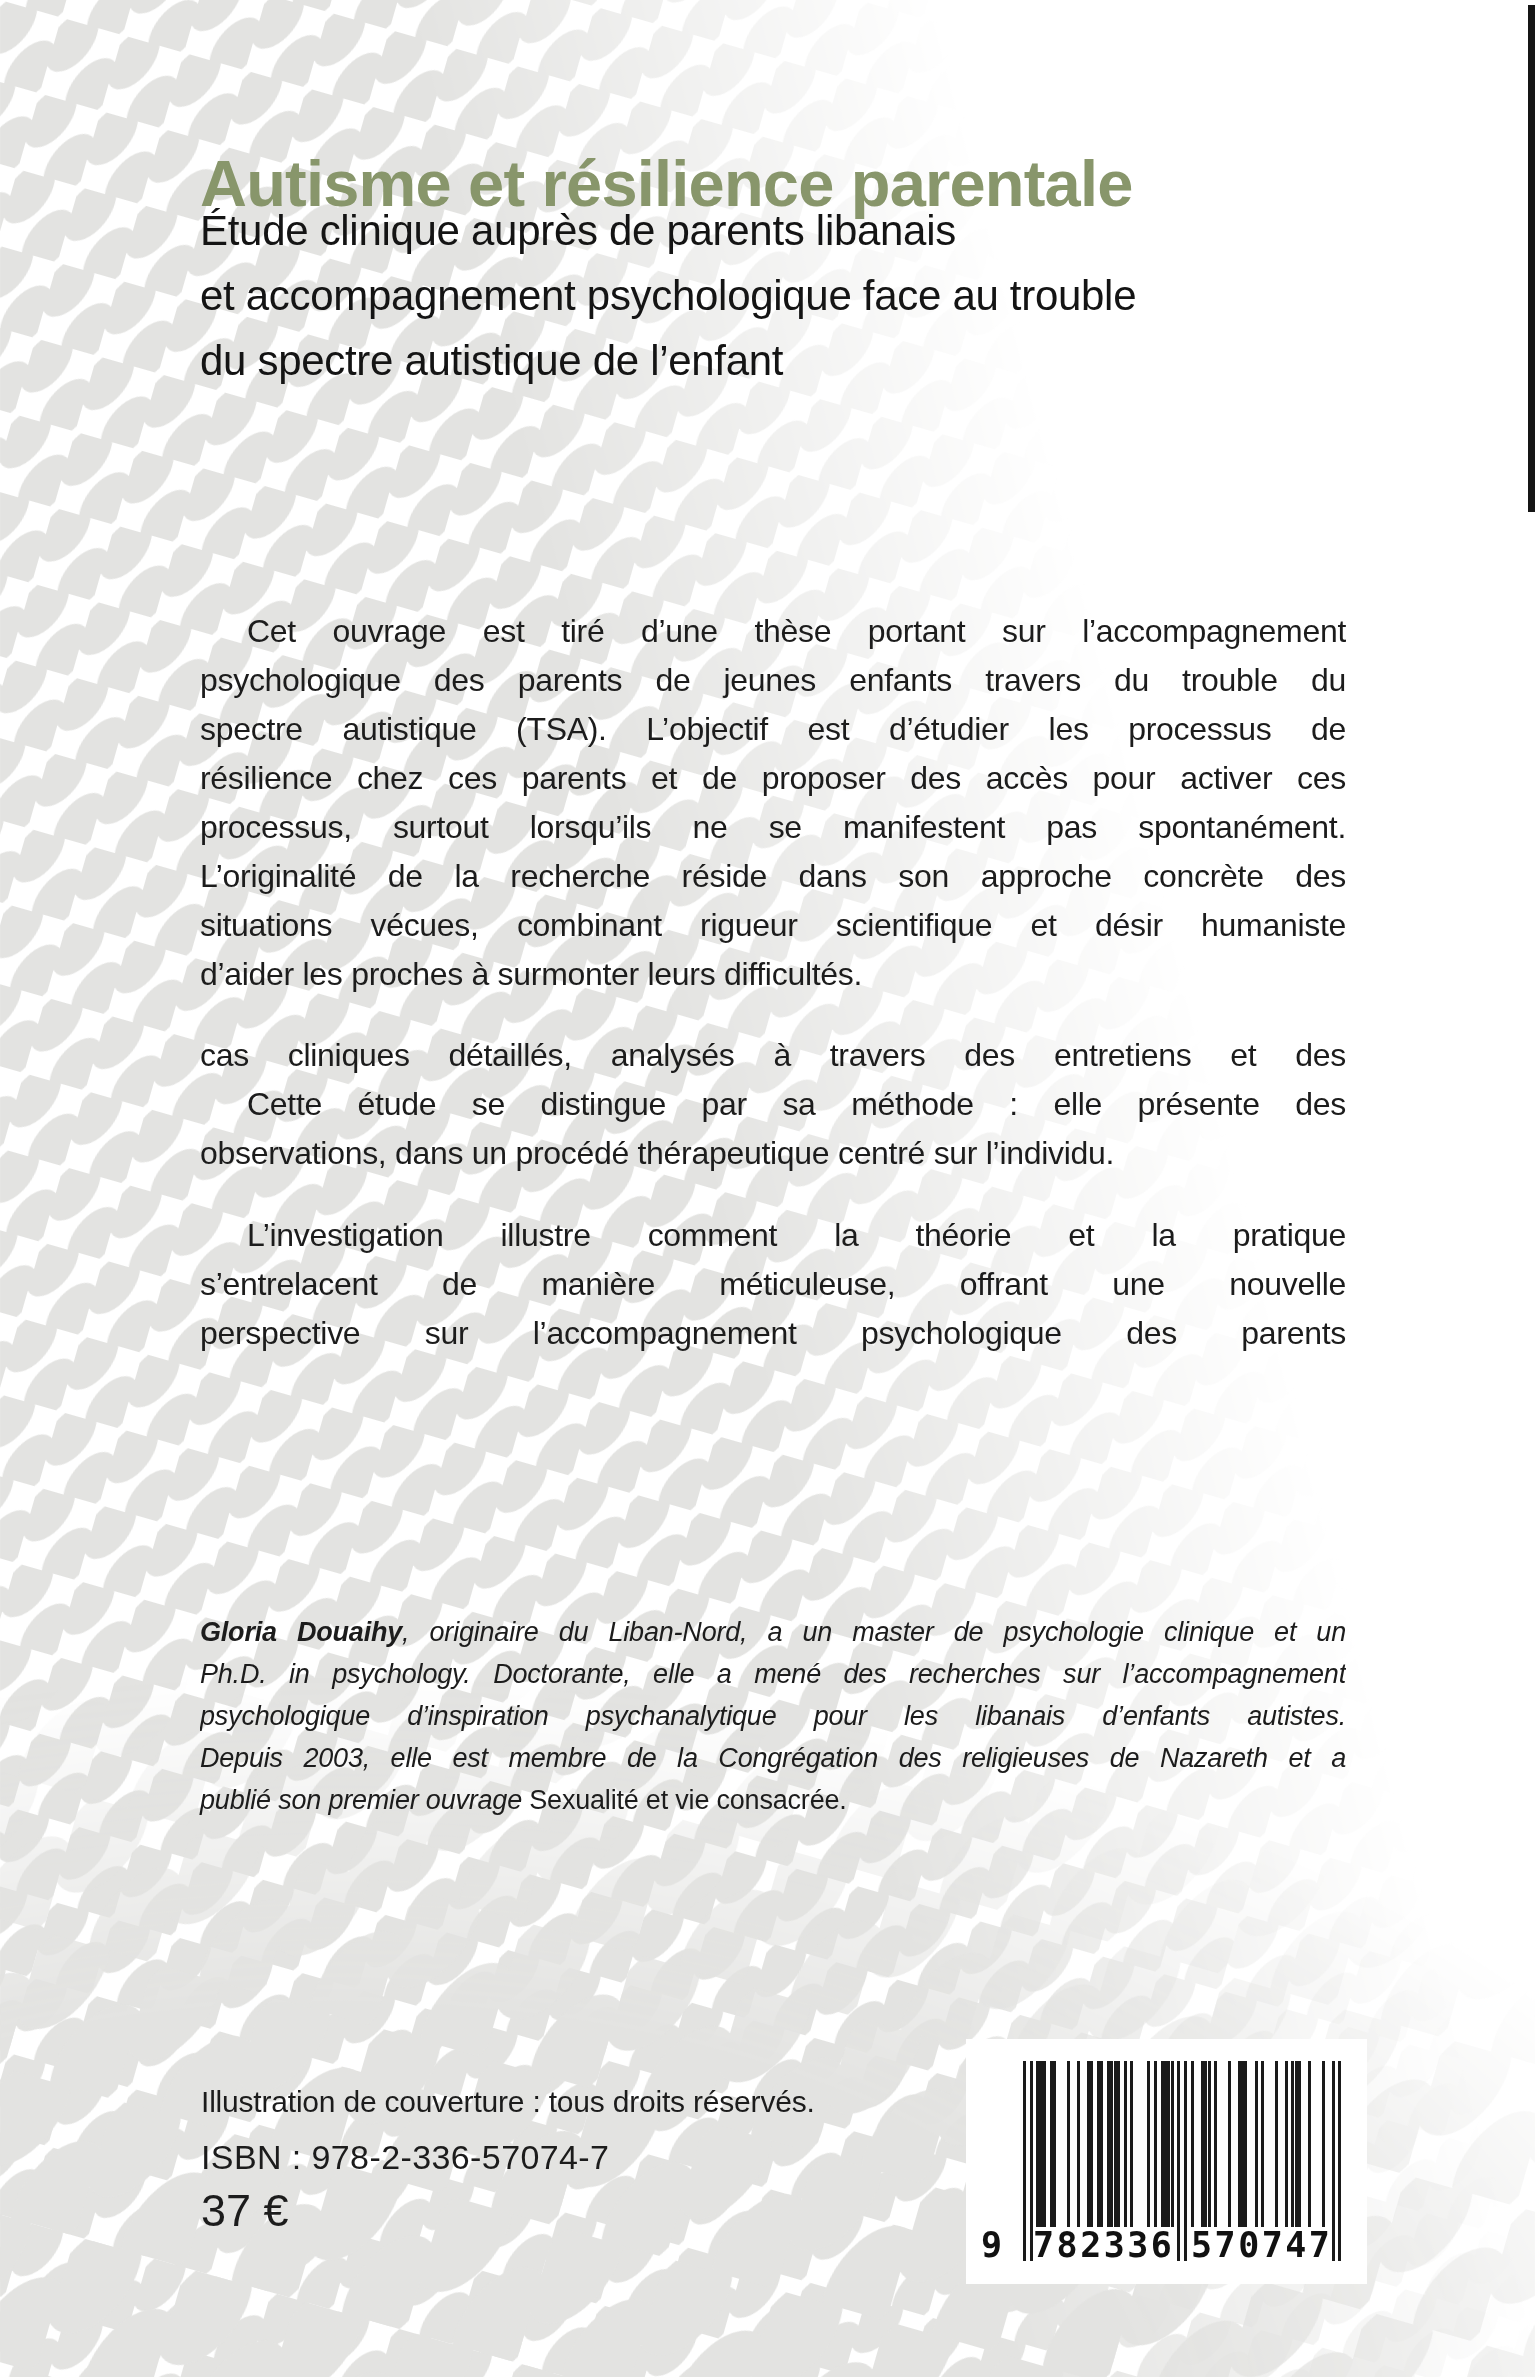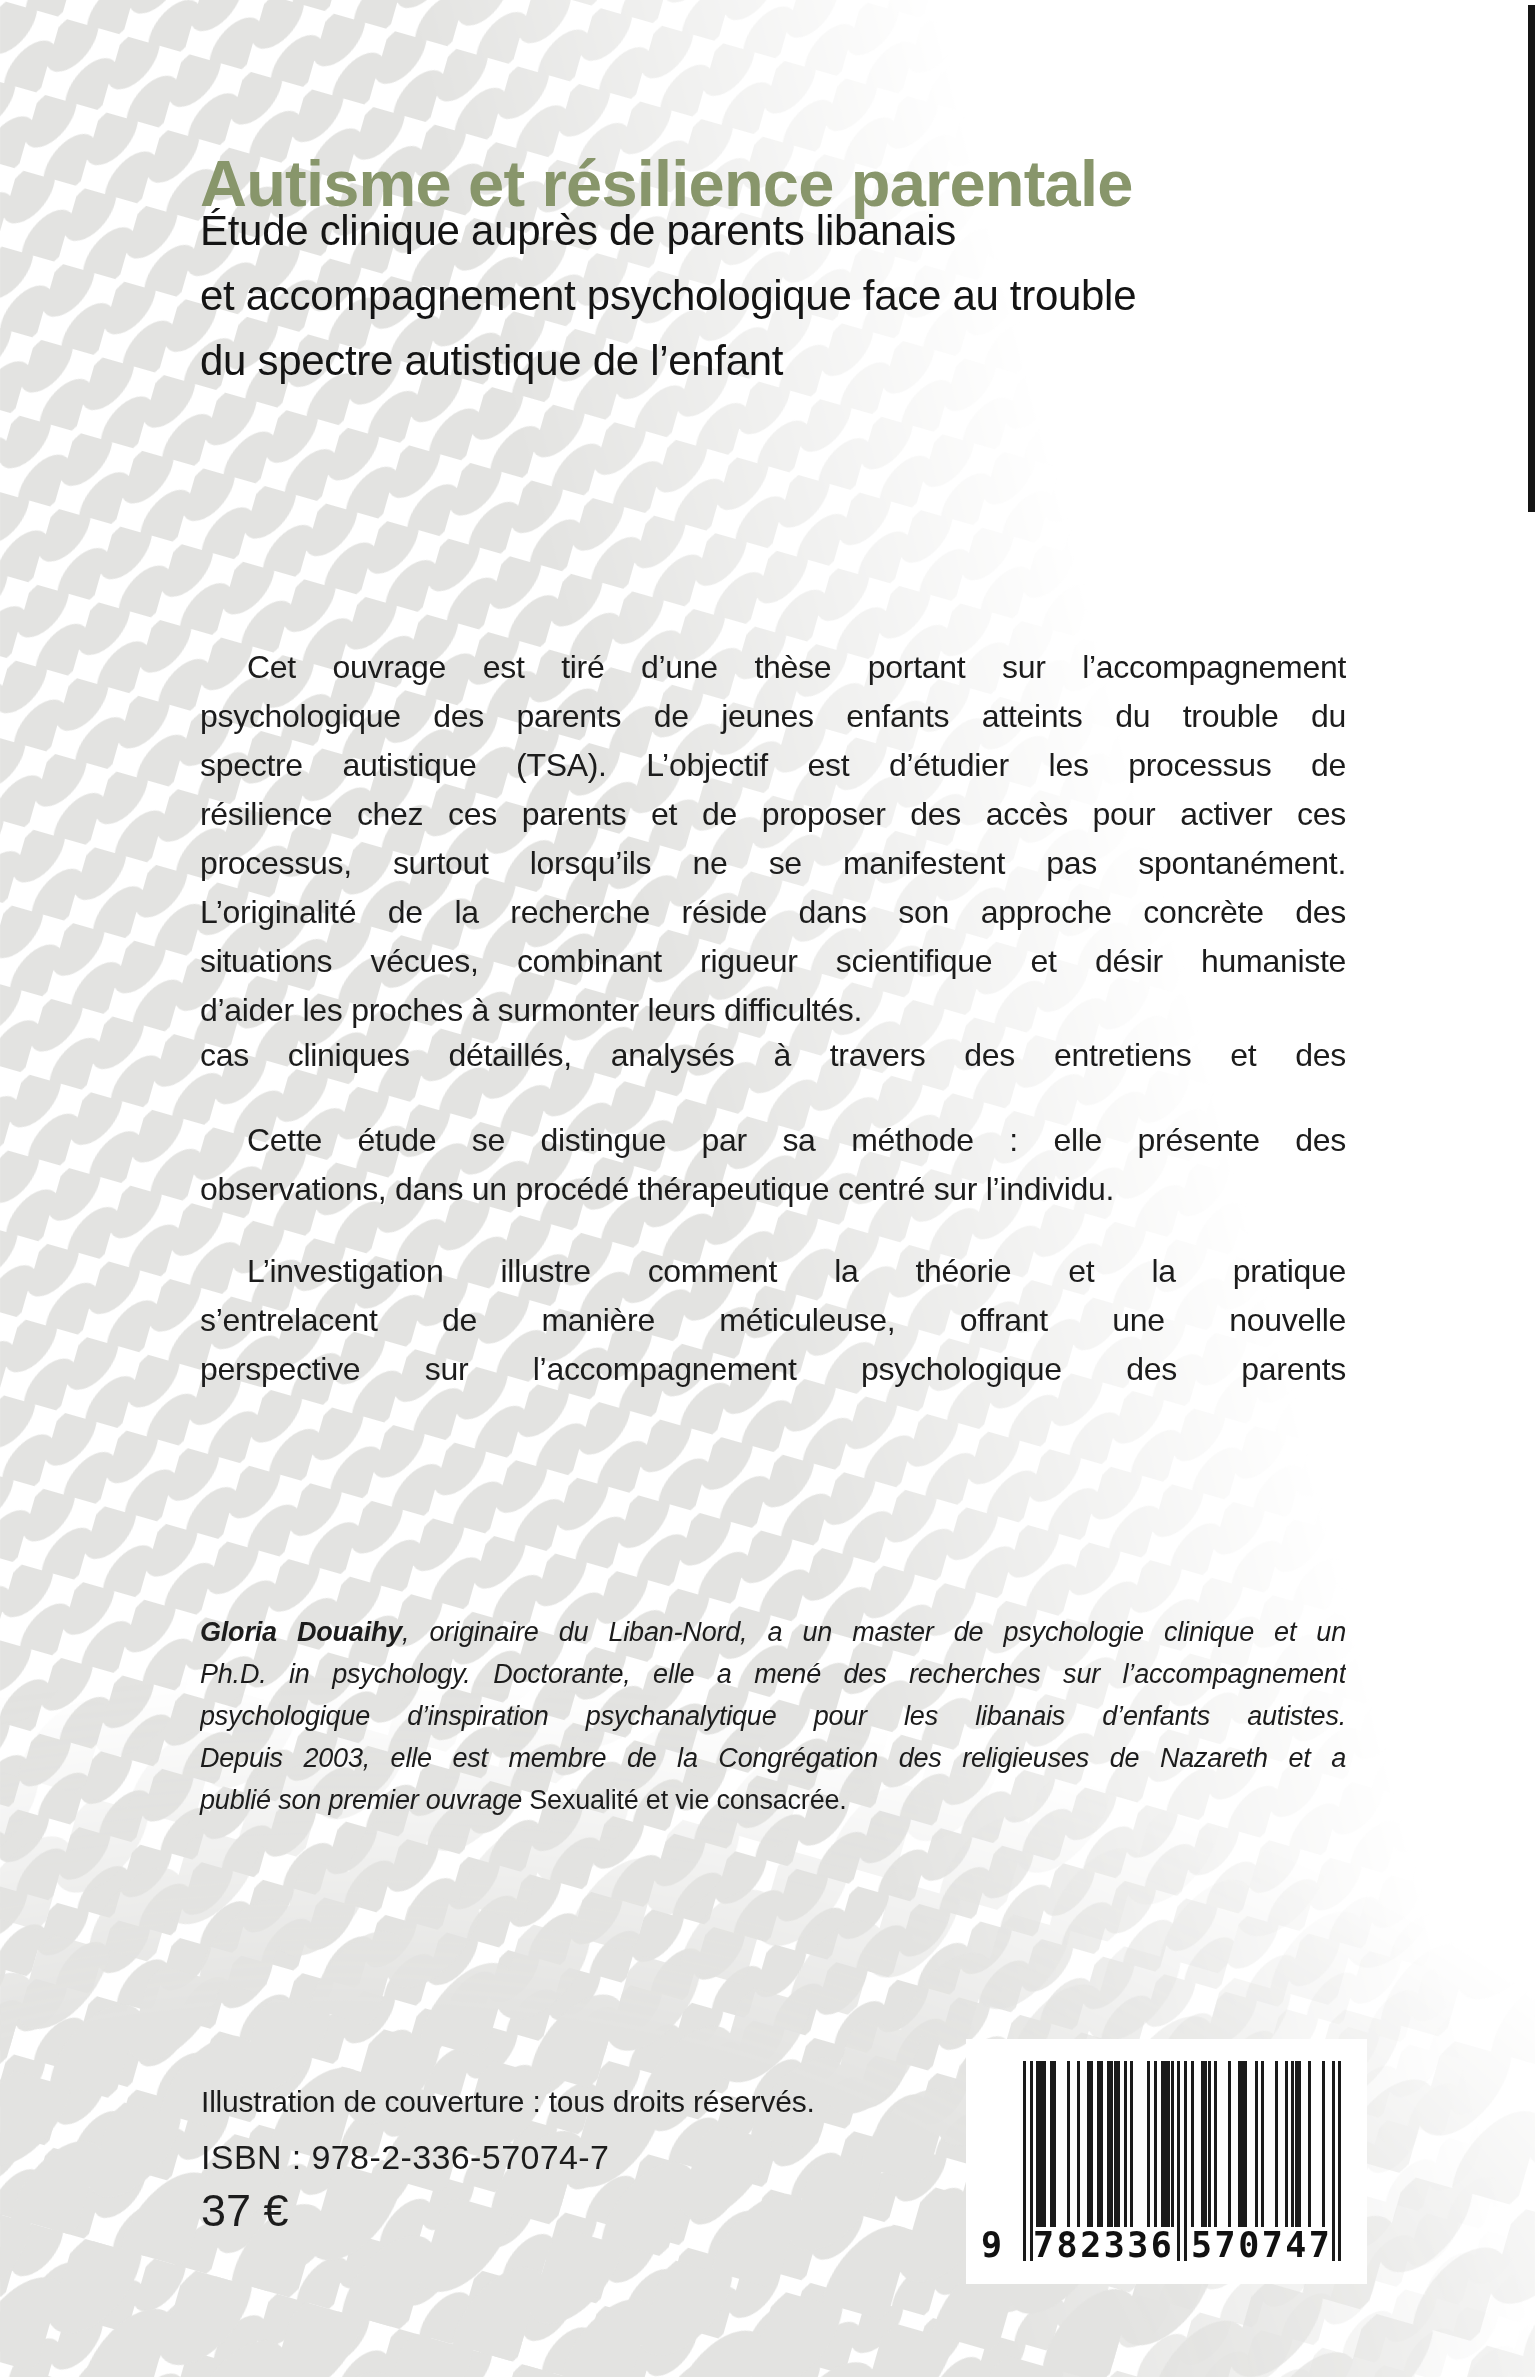--- a/index.html
+++ b/index.html
@@ -14,21 +14,21 @@
          letter-spacing:-0.8px;color:#88966b;white-space:nowrap;}
 
   .subtitle{position:absolute;left:200px;top:198px;width:1216px;font-size:42px;
             line-height:65px;color:#141414;letter-spacing:-0.3px;}
   .subtitle .sline{height:65px;white-space:nowrap;}
 
   .para{position:absolute;left:200px;width:1146px;color:#1c1c1c;font-size:32px;}
   .para .jline{height:49px;line-height:49px;text-align:justify;text-align-last:justify;
                overflow:hidden;letter-spacing:-0.3px;}
   .para .lline{height:49px;line-height:49px;text-align:left;letter-spacing:-0.3px;}
-  .ind{text-indent:47px;margin-top:36px;}
+  .ind{text-indent:47px;}
 
   .bio{position:absolute;left:200px;top:1611px;width:1146px;font-size:27px;
        font-style:italic;color:#1c1c1c;}
   .bio .jline{height:42px;line-height:42px;text-align:justify;text-align-last:justify;
               overflow:hidden;letter-spacing:-0.2px;}
   .bio .lline{height:42px;line-height:42px;text-align:left;letter-spacing:-0.2px;}
   .bio .bname{font-weight:bold;}
   .bio .roman{font-style:normal;}
 
   .illus{position:absolute;left:201px;top:2077px;font-size:30px;color:#1c1c1c;
@@ -86,21 +86,21 @@
   <h1 class="title layer">Autisme et résilience parentale</h1>
 
   <div class="subtitle layer">
     <div class="sline">Étude clinique auprès de parents libanais</div>
     <div class="sline">et accompagnement psychologique face au trouble</div>
     <div class="sline">du spectre autistique de l’enfant</div>
   </div>
 
   <div class="para layer" style="top:607px;">
     <div class="jline ind">Cet ouvrage est tiré d’une thèse portant sur l’accompagnement</div>
-    <div class="jline">psychologique des parents de jeunes enfants atteints du trouble du</div>
+    <div class="jline">psychologique des parents de jeunes enfants travers du trouble du</div>
     <div class="jline">spectre autistique (TSA). L’objectif est d’étudier les processus de</div>
     <div class="jline">résilience chez ces parents et de proposer des accès pour activer ces</div>
     <div class="jline">processus, surtout lorsqu’ils ne se manifestent pas spontanément.</div>
     <div class="jline">L’originalité de la recherche réside dans son approche concrète des</div>
     <div class="jline">situations vécues, combinant rigueur scientifique et désir humaniste</div>
     <div class="lline">d’aider les proches à surmonter leurs difficultés.</div>
   </div>
 
   <div class="para layer" style="top:1031px;">
     <div class="jline">cas cliniques détaillés, analysés à travers des entretiens et des</div>

